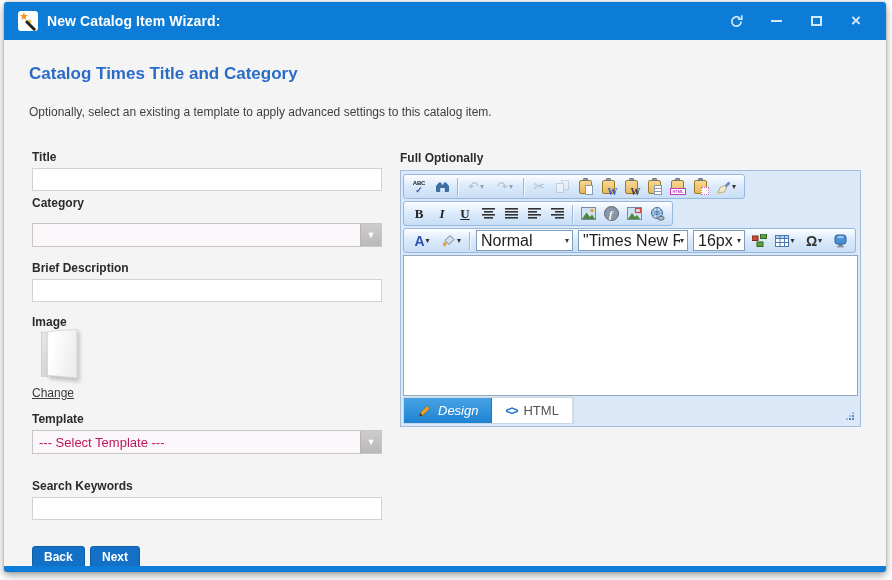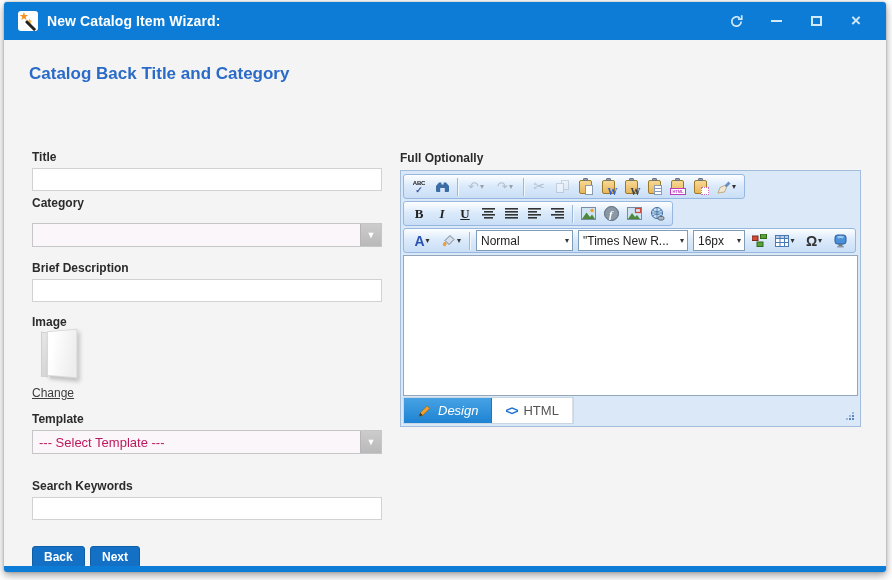--- a/index.html
+++ b/index.html
@@ -72,21 +72,21 @@
   .tbico { width:22px; height:21px; display:flex; align-items:center; justify-content:center;
            gap:1px; cursor:pointer; border-radius:2px; }
   .tbico.hasdd { width:28px; }
   .tbico .dd { font-size:8px; color:#333; }
   .tbico.disabled { opacity:.4; filter:grayscale(.7); }
   .tbsep { width:1px; height:18px; background:#9db9da; margin:0 3px; box-shadow:1px 0 0 #f2f7fc; }
   .icwrap { display:flex; align-items:center; justify-content:center; }
 
   .tbcombo { height:21px; background:#fff; border:1px solid #7f9db9; display:flex;
              align-items:center; margin:0 2px; cursor:pointer; }
-  .tbcombo .cv { flex:1; font-size:12px; color:#222; padding:0 4px; white-space:nowrap; overflow:hidden; }
+  .tbcombo .cv { flex:1; font-size:16px; color:#222; padding:0 4px; white-space:nowrap; overflow:hidden; }
   .tbcombo .ca { font-size:8px; color:#333; padding-right:3px; }
 
   
   .spell { display:flex; flex-direction:column; align-items:center; line-height:5px; }
   .spell .abc { font-size:6px; font-weight:bold; color:#222; line-height:6px; letter-spacing:-.2px; }
   .spell .chk { font-size:9px; font-weight:bold; color:#37519e; line-height:8px; }
   .uglyph { font-size:13px; color:#5a7fb5; line-height:13px; }
   .copysh { position:relative; width:13px; height:13px; display:inline-block; }
   .copysh i { content:""; position:absolute; right:0; top:0; width:8px; height:10px; background:#eef2f8; border:1px solid #93a8c4; }
   .copysh b { position:absolute; left:0; bottom:0; width:8px; height:10px; background:#fff; border:1px solid #93a8c4; }
@@ -144,22 +144,23 @@
       <span class="winbtn">
           <span class="minglyph"></span>
         </span>
       <span class="winbtn">
           <span class="maxglyph"></span>
         </span>
       <span class="winbtn closeglyph">×</span>
     </span>
   </div>
 
-  <div class="heading">Catalog Back Title and Category</div>
+  <div class="heading">Catalog Times Title and Category</div>
   <div class="desc">
+    <div>Optionally, select an existing a template to apply advanced settings to this catalog item.</div>
   </div>
 
   <div class="flabel" style="top:148px">Title</div>
   <input class="tinput" style="top: 166px;" value="">
 
   <div class="flabel" style="top:194px">Category</div>
   <div class="combo" style="top:221px">
     <span class="cval"></span>
     <span class="ddbtn">▼</span>
   </div>

